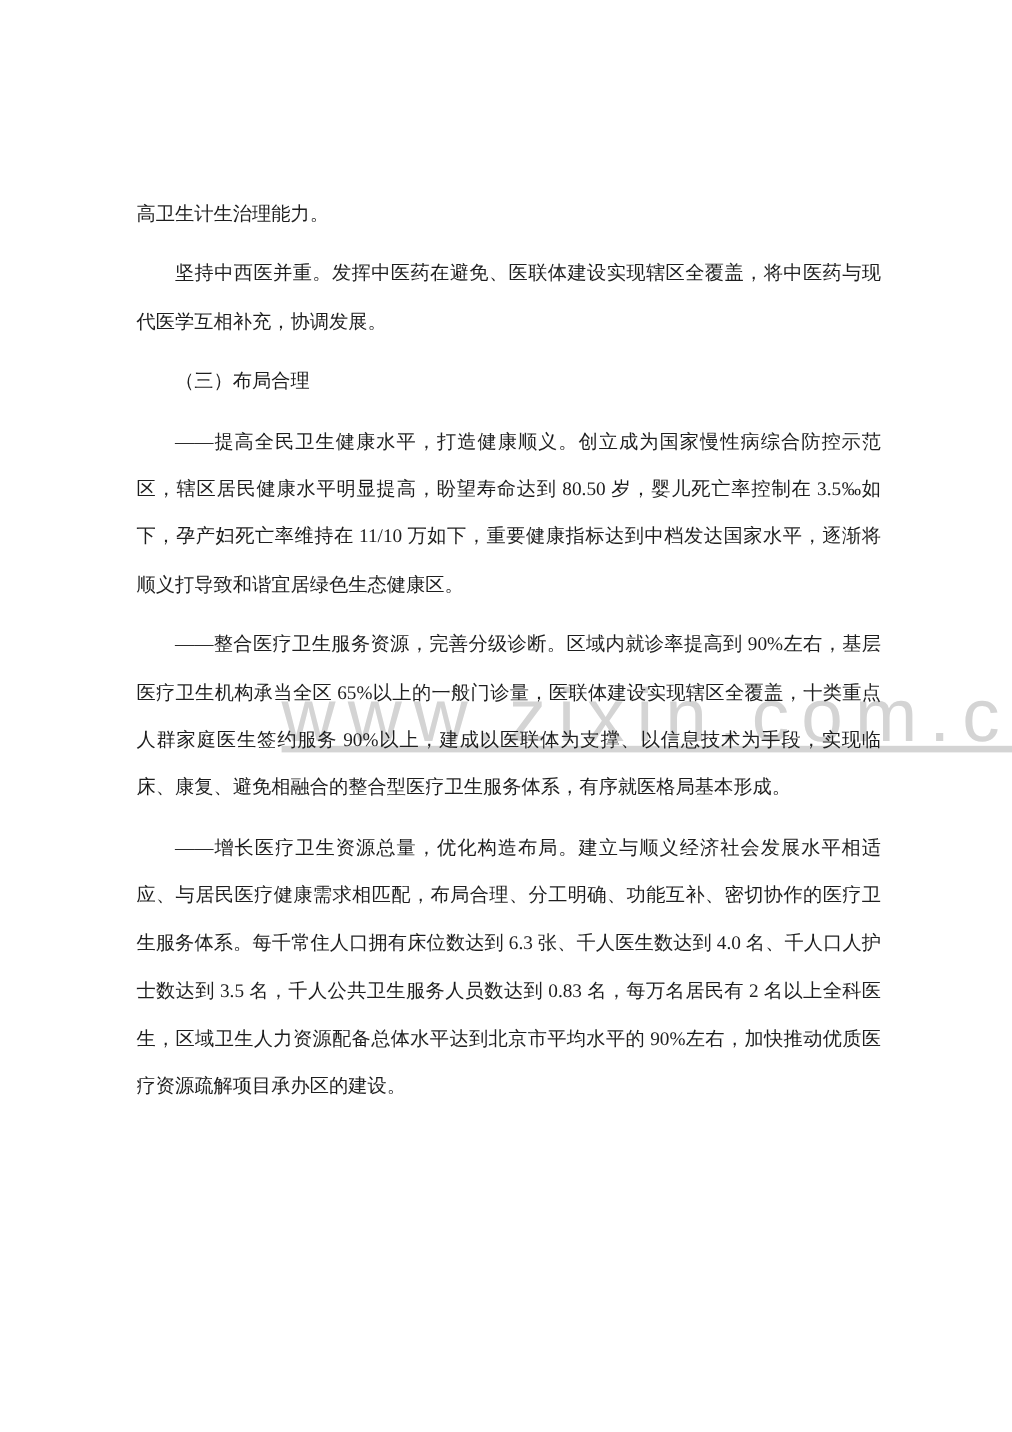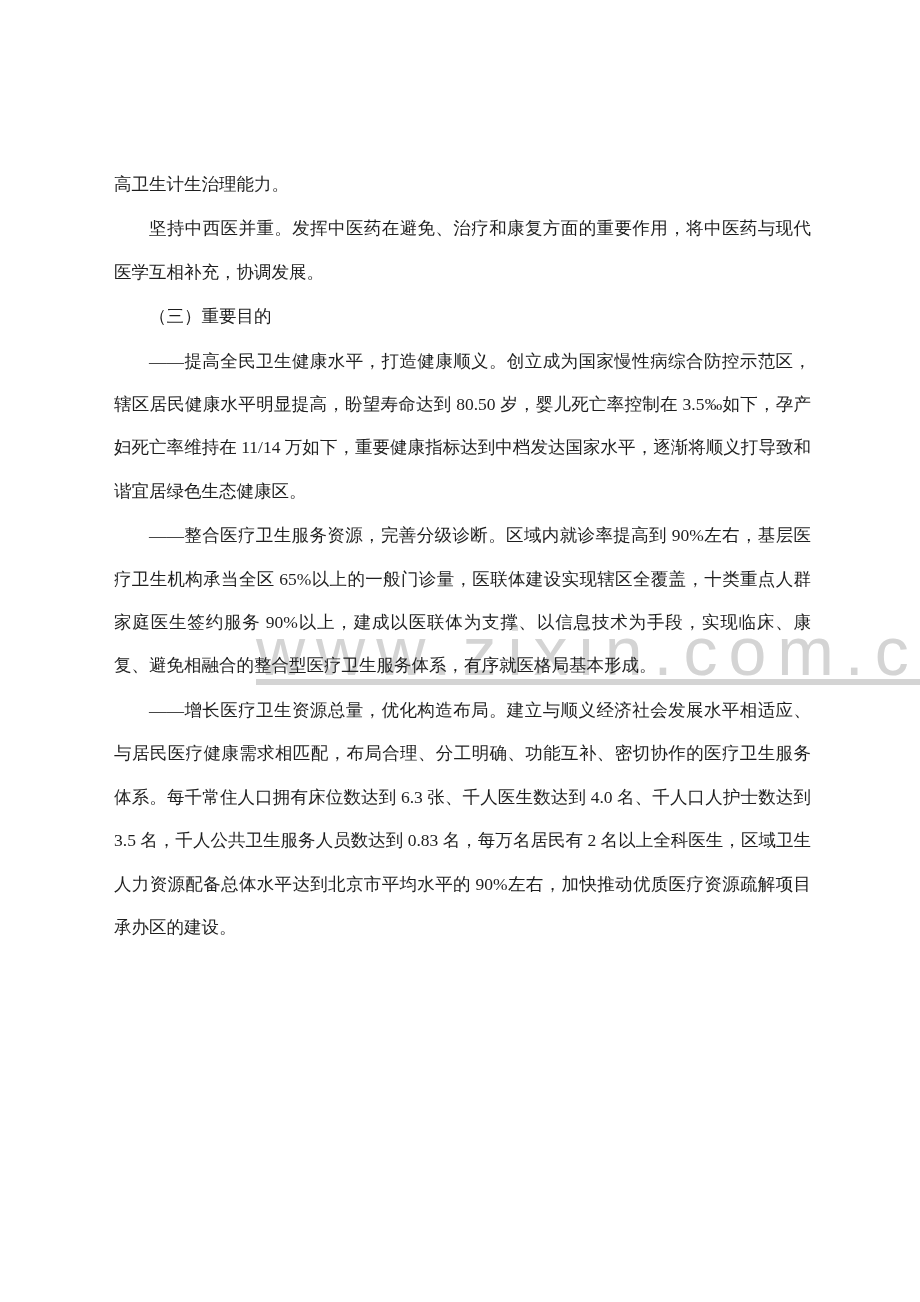--- a/index.html
+++ b/index.html
@@ -40,36 +40,36 @@
     left: 113px;
     top: 162px;
     width: 699px;
     z-index: 1;
     color: var(--text-color);
     font-size: 17.5px;
     line-height: 43.4px;
     text-align: justify;
   }
   .content p {
-    margin: 1px;
+    margin: 11px;
     padding: 0;
   }
   .content p.indent {
     text-indent: 2em;
   }
 </style>
 </head>
 <body>
 
 <div class="page">
 
   <div class="watermark">www.zixin.com.cn</div>
 
   <div class="content">
     <p>高卫生计生治理能力。</p>
-    <p class="indent">坚持中西医并重。发挥中医药在避免、治疗和康复方面的重要作用，将中医药与现代医学互相补充，协调发展。</p>
-    <p class="indent">（三）重要目的</p>
-    <p class="indent">——提高全民卫生健康水平，打造健康顺义。创立成为国家慢性病综合防控示范区，辖区居民健康水平明显提高，盼望寿命达到 80.50 岁，婴儿死亡率控制在 3.5‰如下，孕产妇死亡率维持在 11/14 万如下，重要健康指标达到中档发达国家水平，逐渐将顺义打导致和谐宜居绿色生态健康区。</p>
+    <p class="indent">坚持中西医并重。发挥中医药在避免、医联体建设实现辖区全覆盖，将中医药与现代医学互相补充，协调发展。</p>
+    <p class="indent">（三）布局合理</p>
+    <p class="indent">——提高全民卫生健康水平，打造健康顺义。创立成为国家慢性病综合防控示范区，辖区居民健康水平明显提高，盼望寿命达到 80.50 岁，婴儿死亡率控制在 3.5‰如下，孕产妇死亡率维持在 11/10 万如下，重要健康指标达到中档发达国家水平，逐渐将顺义打导致和谐宜居绿色生态健康区。</p>
     <p class="indent">——整合医疗卫生服务资源，完善分级诊断。区域内就诊率提高到 90%左右，基层医疗卫生机构承当全区 65%以上的一般门诊量，医联体建设实现辖区全覆盖，十类重点人群家庭医生签约服务 90%以上，建成以医联体为支撑、以信息技术为手段，实现临床、康复、避免相融合的整合型医疗卫生服务体系，有序就医格局基本形成。</p>
     <p class="indent">——增长医疗卫生资源总量，优化构造布局。建立与顺义经济社会发展水平相适应、与居民医疗健康需求相匹配，布局合理、分工明确、功能互补、密切协作的医疗卫生服务体系。每千常住人口拥有床位数达到 6.3 张、千人医生数达到 4.0 名、千人口人护士数达到 3.5 名，千人公共卫生服务人员数达到 0.83 名，每万名居民有 2 名以上全科医生，区域卫生人力资源配备总体水平达到北京市平均水平的 90%左右，加快推动优质医疗资源疏解项目承办区的建设。</p>
   </div>
 
 </div>
 
 </body></html>

